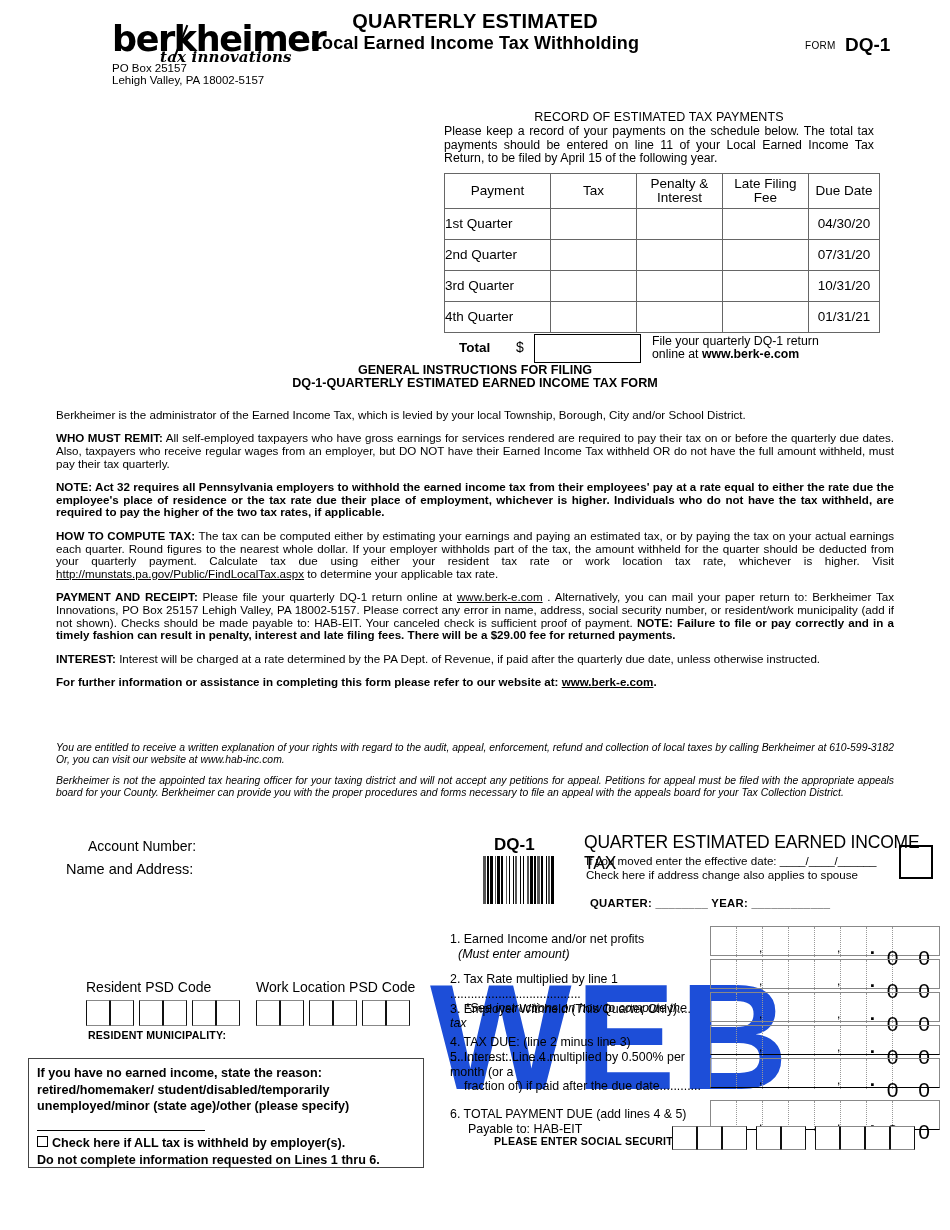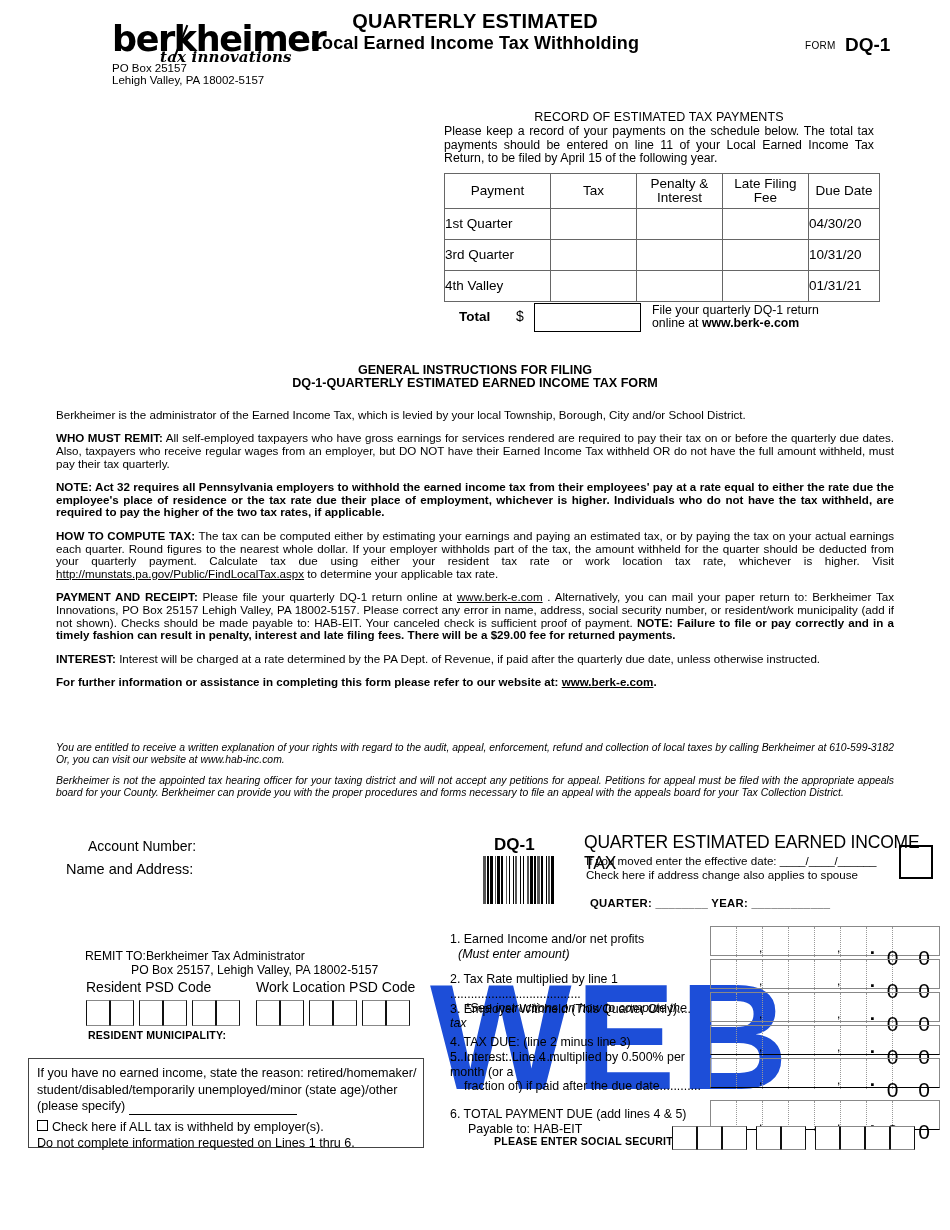--- a/index.html
+++ b/index.html
@@ -48,21 +48,21 @@
   .rec-ttl{text-align:center;font-size:12.5px;letter-spacing:.1px;}
   .rec-txt{font-size:12.3px;line-height:13.6px;text-align:justify;margin-top:1px;}
   table.rtab{border-collapse:collapse;margin-top:7px;width:430px;
              table-layout:fixed;}
   table.rtab td,table.rtab th{
     border:1px solid #666;font-weight:400;font-size:13.5px;
     padding:0;height:30px;vertical-align:middle;
   }
   table.rtab th{height:34px;text-align:center;line-height:14px;}
   td.qcell{padding-left:9px;text-align:left;}
-  td.dcell{text-align:left;font-size:13px;}
+  td.dcell{text-align:center;font-size:13px;}
   .totrow{margin-top:1px;position:relative;height:28px;}
   .tot-lbl{position:absolute;left:15px;top:6px;font-size:13.5px;font-weight:700;}
   .tot-dol{position:absolute;left:72px;top:5px;font-size:14px;}
   .tot-box{position:absolute;left:90px;top:0px;width:105px;height:27px;
            border:1.6px solid #000;background:#fff;}
   .tot-note{position:absolute;left:208px;top:1px;font-size:12.3px;line-height:13.4px;}
   .tot-note b{font-weight:700;}
 
   
   .ins{position:absolute;left:56px;top:364px;width:838px;}
@@ -103,22 +103,22 @@
 
   .remit{position:absolute;left:85px;top:124px;font-size:12.2px;line-height:13.6px;}
   .psdlbl-r{position:absolute;left:86px;top:153px;font-size:14px;}
   .psdlbl-w{position:absolute;left:256px;top:153px;font-size:14px;}
   .boxrow{position:absolute;display:flex;}
   .bx{width:24px;height:26px;border:1px solid #888;border-left:1.4px solid #111;
       border-right:1.4px solid #111;background:#fff;box-sizing:border-box;}
   .bxgap{width:5px;}
   .resmun{position:absolute;left:88px;top:203px;font-size:10.6px;font-weight:700;letter-spacing:.2px;}
 
-  .noinc{position:absolute;left:28px;top:232px;width:396px;height:90px;
-         border:1px solid #444;box-sizing:border-box;}
+  .noinc{position:absolute;left:28px;top:232px;width:396px;height:110px;
+         border:1px solid #444;box-sizing:border-box;font-weight:bold;}
   .noinc p{margin:0;font-size:12.6px;line-height:16.5px;padding:6px 0 0 8px;}
   .uline{display:inline-block;width:168px;border-bottom:1px solid #000;height:11px;vertical-align:bottom;}
   .chkline{padding:4px 0 0 8px;font-size:12.6px;line-height:16.5px;}
   .chkbox-g{display:inline-block;width:9px;height:9px;border:1.6px solid #000;margin-right:4px;}
 
   
   .li{position:absolute;font-size:12.4px;line-height:14.5px;}
   .li b{font-weight:400;}
   .li i{font-style:italic;}
 
@@ -169,28 +169,35 @@
       </thead>
       <tbody id="rec-body">
           <tr>
             <td class="qcell">1st Quarter</td>
             <td class=""></td>
             <td class=""></td>
             <td class=""></td>
             <td class="dcell">04/30/20</td>
           </tr>
           <tr>
+            <td class="qcell">2nd Quarter</td>
+            <td class=""></td>
+            <td class=""></td>
+            <td class=""></td>
+            <td class="dcell">07/31/20</td>
+          </tr>
+          <tr>
             <td class="qcell">3rd Quarter</td>
             <td class=""></td>
             <td class=""></td>
             <td class=""></td>
             <td class="dcell">10/31/20</td>
           </tr>
           <tr>
-            <td class="qcell">4th Valley</td>
+            <td class="qcell">4th Quarter</td>
             <td class=""></td>
             <td class=""></td>
             <td class=""></td>
             <td class="dcell">01/31/21</td>
           </tr>
         </tbody>
     </table>
 
     <div class="totrow">
       <div class="tot-lbl">Total</div>
@@ -266,24 +273,20 @@
         <i style="left: 44px; width: 2px; background: rgb(85, 85, 85);"></i>
         <i style="left: 47px; width: 3px; background: rgb(0, 0, 0);"></i>
         <i style="left: 51px; width: 2px; background: rgb(0, 0, 0);"></i>
         <i style="left: 54px; width: 3px; background: rgb(85, 85, 85);"></i>
         <i style="left: 58px; width: 2px; background: rgb(0, 0, 0);"></i>
         <i style="left: 63px; width: 1px; background: rgb(0, 0, 0);"></i>
         <i style="left: 65px; width: 2px; background: rgb(85, 85, 85);"></i>
         <i style="left: 68px; width: 3px; background: rgb(0, 0, 0);"></i>
       </div>
 
-    <div class="remit">
-      <span>REMIT TO:Berkheimer Tax Administrator</span><br>
-      <span style="margin-left:46px;display:inline-block">PO Box 25157, Lehigh Valley, PA 18002-5157</span>
-    </div>
 
     <div class="psdlbl-r">Resident PSD Code</div>
     <div class="psdlbl-w">Work Location PSD Code</div>
 
     <div class="boxrow" id="res-psd" style="left:86px;top:174px;">
         <div class="bx"></div>
         <div class="bx"></div>
         <div class="bxgap"></div>
         <div class="bx"></div>
         <div class="bx"></div>

